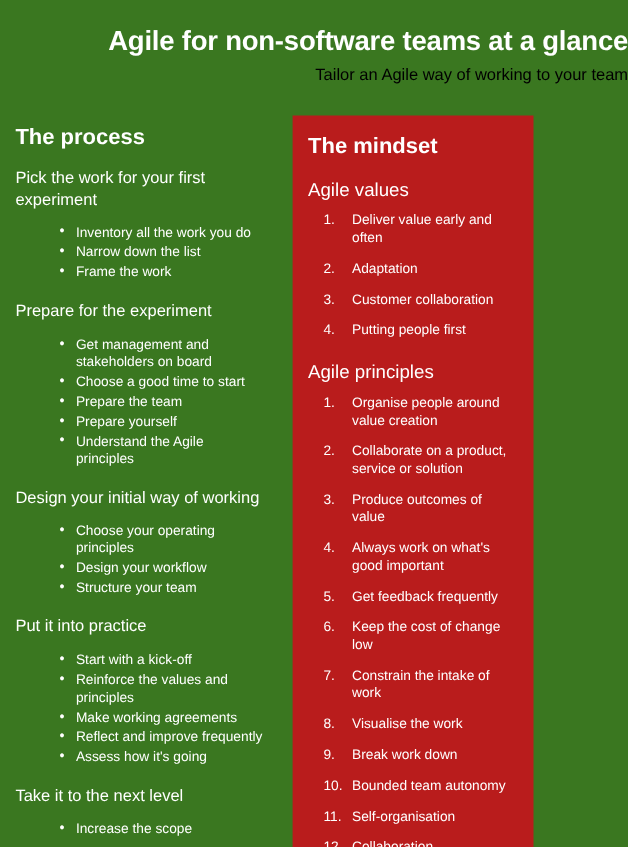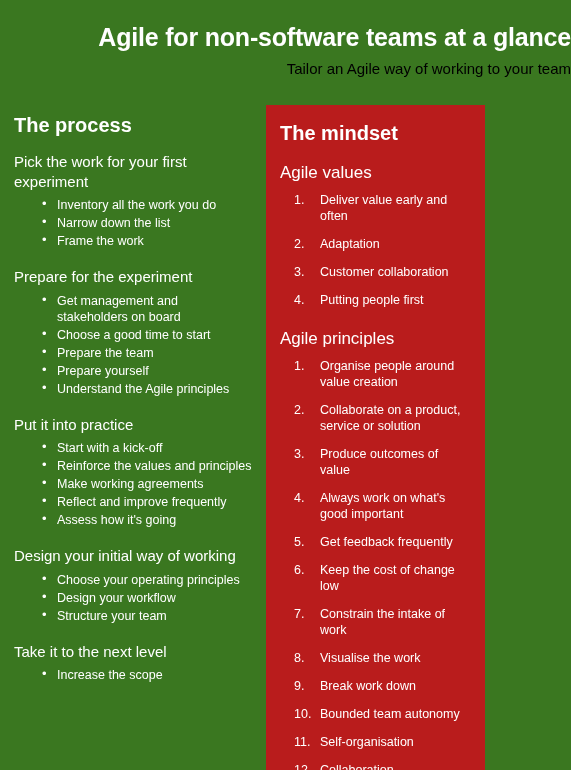--- a/index.html
+++ b/index.html
@@ -92,21 +92,21 @@
   }
 
   
   .section {
     margin-bottom: 18px;
   }
   .section:last-child { margin-bottom: 0; }
 
   ul.bullets {
     list-style: none;
-    margin: 0;
+    margin: 12px;
     padding: 0 0 0 28px;
   }
   ul.bullets li {
     position: relative;
     font-size: 12.5px;
     line-height: 16px;
     color: #ffffff;
     padding-left: 15px;
     margin: 0 0 2px 0;
   }
@@ -174,35 +174,35 @@
           <h3 class="section-title">Prepare for the experiment</h3>
           <ul class="bullets">
             <li>Get management and stakeholders on board</li>
             <li>Choose a good time to start</li>
             <li>Prepare the team</li>
             <li>Prepare yourself</li>
             <li>Understand the Agile principles</li>
           </ul>
         </div>
         <div class="section">
+          <h3 class="section-title">Design your initial way of working</h3>
+          <ul class="bullets">
+            <li>Choose your operating principles</li>
+            <li>Design your workflow</li>
+            <li>Structure your team</li>
+          </ul>
+        </div>
+        <div class="section">
           <h3 class="section-title">Put it into practice</h3>
           <ul class="bullets">
             <li>Start with a kick-off</li>
             <li>Reinforce the values and principles</li>
             <li>Make working agreements</li>
             <li>Reflect and improve frequently</li>
             <li>Assess how it's going</li>
-          </ul>
-        </div>
-        <div class="section">
-          <h3 class="section-title">Design your initial way of working</h3>
-          <ul class="bullets">
-            <li>Choose your operating principles</li>
-            <li>Design your workflow</li>
-            <li>Structure your team</li>
           </ul>
         </div>
         <div class="section">
           <h3 class="section-title">Take it to the next level</h3>
           <ul class="bullets">
             <li>Increase the scope</li>
           </ul>
         </div>
       </div>
   </div>

